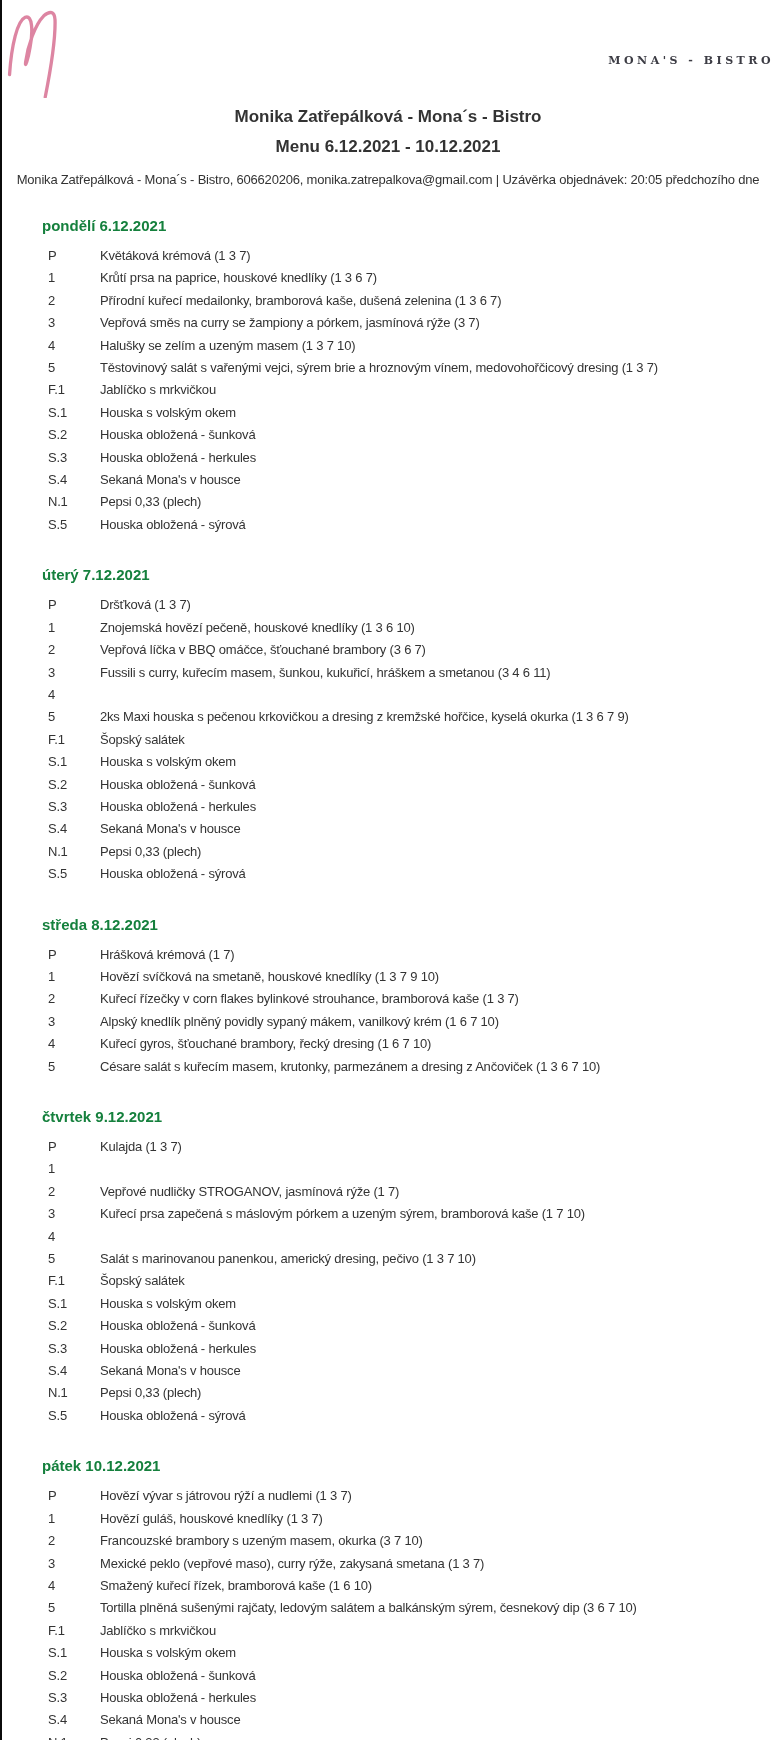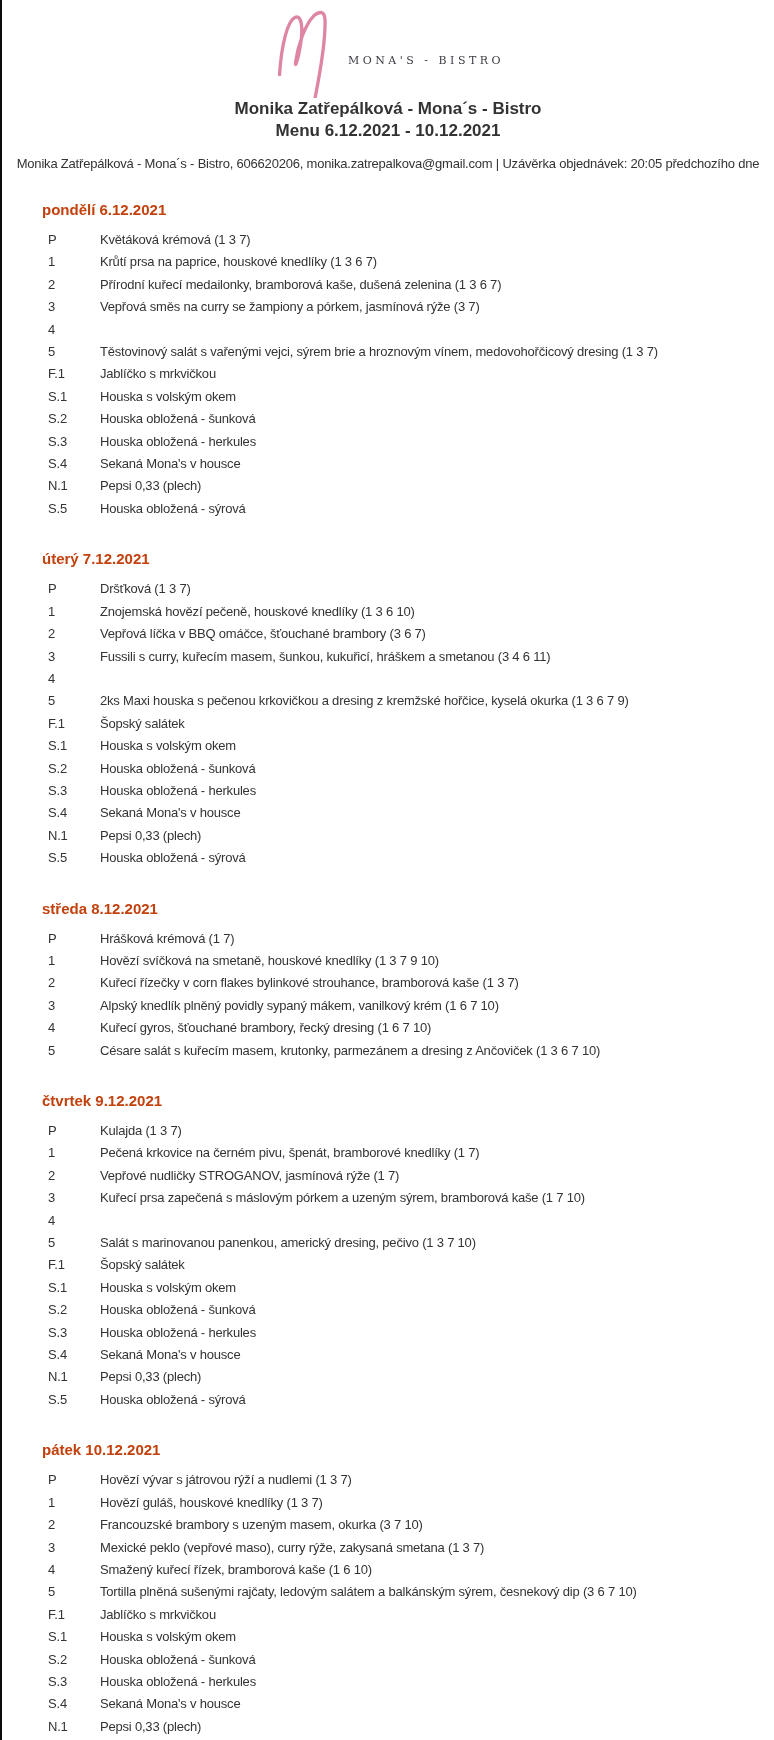--- a/index.html
+++ b/index.html
@@ -9,51 +9,52 @@
     background: #ffffff;
     border-left: 2px solid #0b0b0b;
     box-sizing: border-box;
     font-family: "Liberation Sans", sans-serif;
     color: #333333;
   }
   .header { text-align: center; padding-top: 8px; }
   .logo {
     display: flex;
     align-items: center;
-    justify-content: center;
+    justify-content: space-between;
     height: 90px;
+    font-weight: bold;
   }
   .logo svg { display: block; }
   .brand {
     font-family: "DejaVu Serif", serif;
     font-size: 11px;
     letter-spacing: 3.5px;
     color: #3c3c44;
     margin-left: 12px;
     margin-top: 14px;
     white-space: nowrap;
   }
   .page-title, .date-range {
     font-size: 17px;
     font-weight: bold;
     color: #333333;
-    margin: 0;
+    margin: 8px;
     line-height: 22px;
   }
   .contact {
     font-size: 13px;
     letter-spacing: -0.2px;
     color: #333333;
     margin: 14px 8px 0 8px;
   }
   .days { display: block; }
   .day-title {
     font-size: 15px;
     font-weight: bold;
-    color: #c2410c;
+    color: #15803d;
     margin: 30px 0 11px 40px;
   }
   .row {
     display: flex;
     font-size: 13px;
     letter-spacing: -0.2px;
     line-height: 22.4px;
     color: #333333;
   }
   .code { flex: none; width: 52px; margin-left: 46px; }
@@ -91,20 +92,21 @@
         <div class="row">
           <span class="code">2</span>
           <span class="desc">Přírodní kuřecí medailonky, bramborová kaše, dušená zelenina (1 3 6 7)</span>
         </div>
         <div class="row">
           <span class="code">3</span>
           <span class="desc">Vepřová směs na curry se žampiony a pórkem, jasmínová rýže (3 7)</span>
         </div>
         <div class="row">
           <span class="code">4</span>
+          <span class="desc">Halušky se zelím a uzeným masem (1 3 7 10)</span>
         </div>
         <div class="row">
           <span class="code">5</span>
           <span class="desc">Těstovinový salát s vařenými vejci, sýrem brie a hroznovým vínem, medovohořčicový dresing (1 3 7)</span>
         </div>
         <div class="row">
           <span class="code">F.1</span>
           <span class="desc">Jablíčko s mrkvičkou</span>
         </div>
         <div class="row">
@@ -214,21 +216,20 @@
         </div>
       </section>
       <section class="day">
         <h3 class="day-title">čtvrtek 9.12.2021</h3>
         <div class="row">
           <span class="code">P</span>
           <span class="desc">Kulajda (1 3 7)</span>
         </div>
         <div class="row">
           <span class="code">1</span>
-          <span class="desc">Pečená krkovice na černém pivu, špenát, bramborové knedlíky (1 7)</span>
         </div>
         <div class="row">
           <span class="code">2</span>
           <span class="desc">Vepřové nudličky STROGANOV, jasmínová rýže (1 7)</span>
         </div>
         <div class="row">
           <span class="code">3</span>
           <span class="desc">Kuřecí prsa zapečená s máslovým pórkem a uzeným sýrem, bramborová kaše (1 7 10)</span>
         </div>
         <div class="row">

